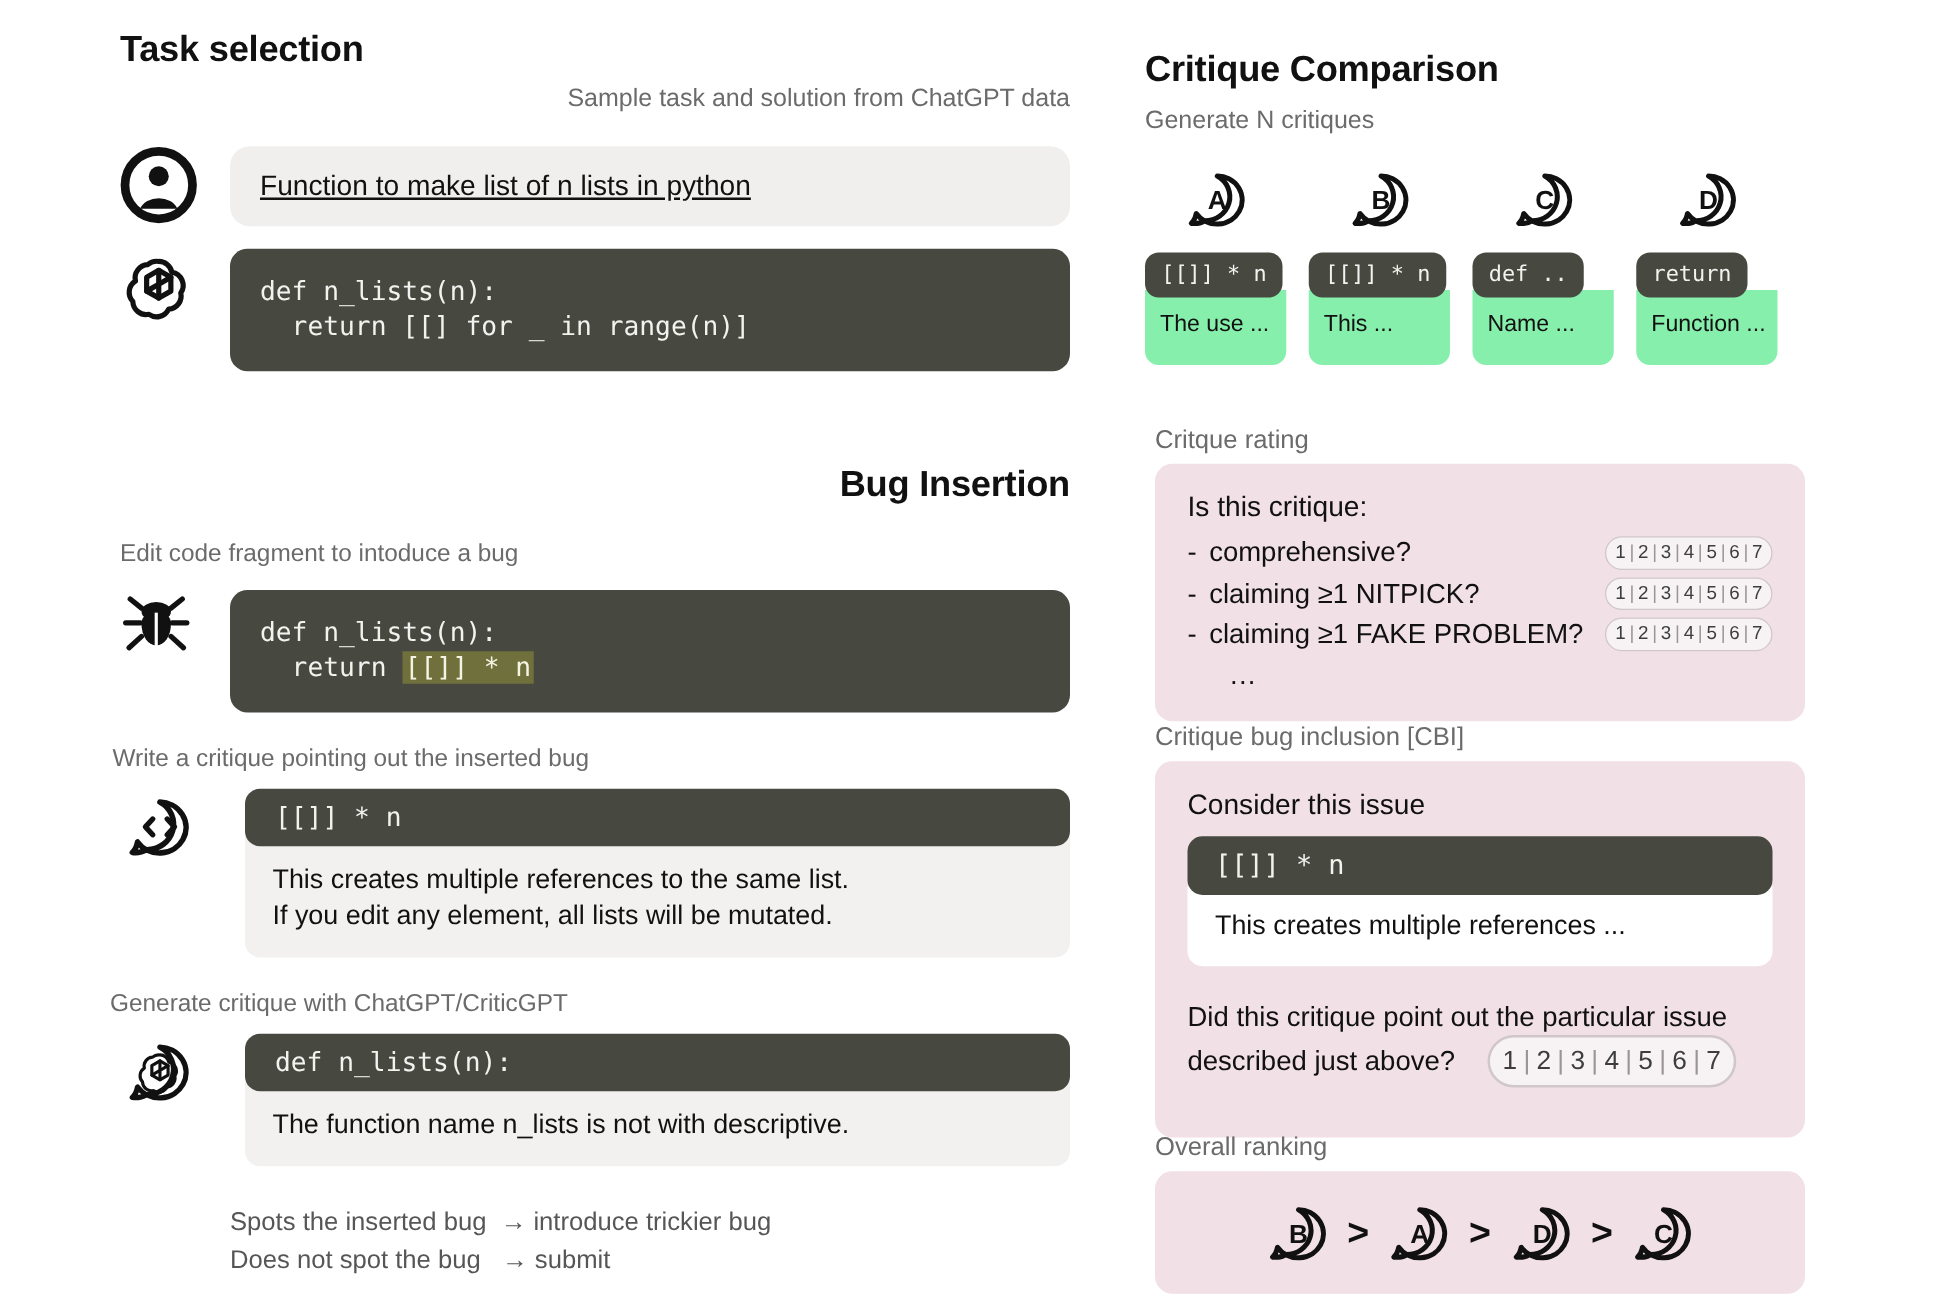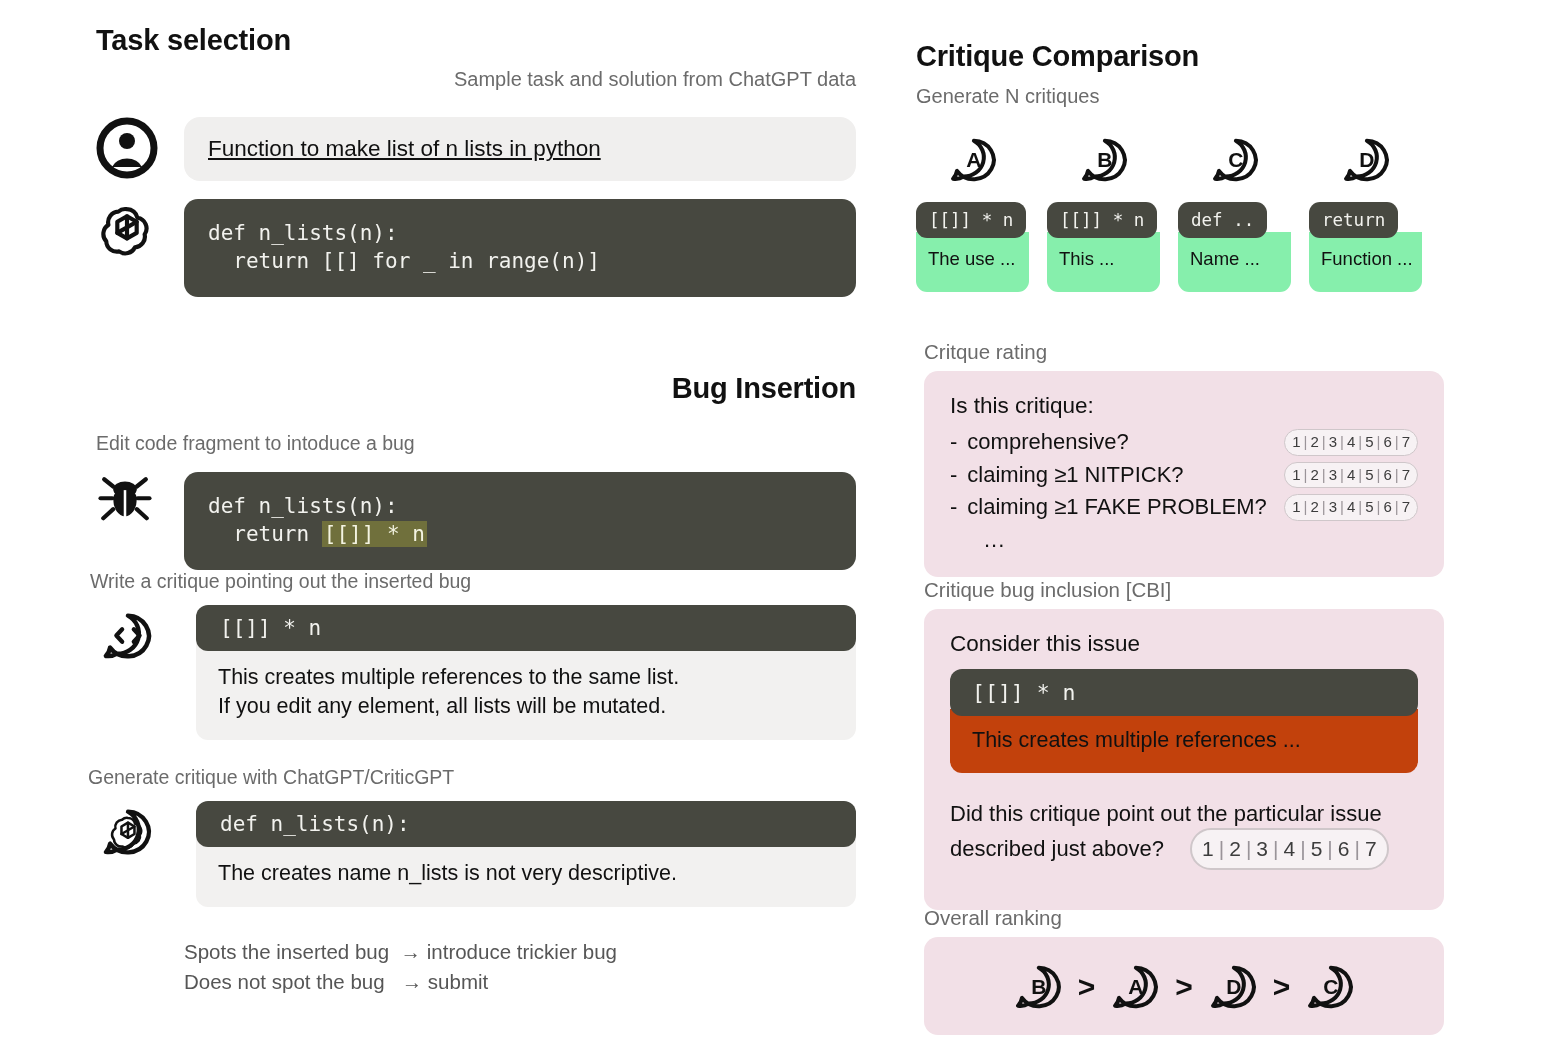--- a/index.html
+++ b/index.html
@@ -197,21 +197,21 @@
     color: #f2f2ee;
     border-radius: 12px;
     font-family: "DejaVu Sans Mono", monospace;
     font-size: 21.5px;
     padding: 11px 22px;
     white-space: pre;
     position: relative;
     z-index: 2;
   }
   .cbi-inner-text {
-    background: #c2410c;
+    background: #ffffff;
     border-radius: 0 0 12px 12px;
     margin-top: -7px;
     padding: 19px 22px 20px 22px;
     font-size: 21.5px;
     color: #111111;
   }
   .cbi-question {
     margin-top: 26px;
     font-size: 22px;
     color: #111111;
@@ -298,21 +298,21 @@
             <line x1="45" y1="41" x2="56" y2="51"></line>
           </g>
         </svg>
       </div>
       <div class="body">
         <div class="code-block" style="padding-top:20px;padding-bottom:22px;"><span>def n_lists(n):
   return </span><span class="hl">[[]] * n</span></div>
       </div>
     </div>
 
-    <p class="step-label" style="margin-left:-6px;">Write a critique pointing out the inserted bug</p>
+    <p class="step-label" style="margin-top:26px; margin-left:-6px;">Write a critique pointing out the inserted bug</p>
 
     <div class="row" style="margin-top:12px;">
       <div class="gutter">
         <svg width="62" height="62" viewBox="0 0 64 64">
           <path d="M33 11 a22 21 0 1 1 -18.5 33 c-0.6 3.5 -2 6.5 -4.3 8.6 c4.6 0.6 8.5 -0.4 11.5 -2.3 A22 21 0 0 0 33 11 z" fill="none" stroke="#111" stroke-width="4.6" stroke-linejoin="round"></path>
           <path d="M27 25 L21 31.5 L27 38" fill="none" stroke="#111" stroke-width="4.4" stroke-linecap="round" stroke-linejoin="round"></path>
           <path d="M39 25 L45 31.5 L39 38" fill="none" stroke="#111" stroke-width="4.4" stroke-linecap="round" stroke-linejoin="round"></path>
         </svg>
       </div>
       <div class="body" style="padding-left:12px;">
@@ -334,21 +334,21 @@
             <path d="M33 17.5 a7.4 7.4 0 0 1 7.3 6 a7.4 7.4 0 0 1 5 11.5 a7.4 7.4 0 0 1 -6.8 9 a7.4 7.4 0 0 1 -11 2.9 a7.4 7.4 0 0 1 -8.9 -7.1 a7.4 7.4 0 0 1 1.5 -11.4 a7.4 7.4 0 0 1 6.8 -9.1 a7.4 7.4 0 0 1 6.1 -1.8 z"></path>
             <path d="M26.3 26.3 L33 22.4 L39.7 26.3 L39.7 34.1 L33 38 L26.3 34.1 Z"></path>
             <path d="M33 22.4 L33 30.2 L26.3 34.1"></path>
             <path d="M33 38 L33 30.2 L39.7 26.3"></path>
           </g>
         </svg>
       </div>
       <div class="body" style="padding-left:12px;">
         <div class="critique-card">
           <div class="code-head">def n_lists(n):</div>
-          <div class="text-body">The creates name n_lists is not very descriptive.</div>
+          <div class="text-body">The function name n_lists is not with descriptive.</div>
         </div>
       </div>
     </div>
 
     <div style="margin-top:30px; padding-left:88px;">
       <div class="outcome">Spots the inserted bug  → introduce trickier bug</div>
       <div class="outcome">Does not spot the bug   → submit</div>
     </div>
   </div>
 </div>

